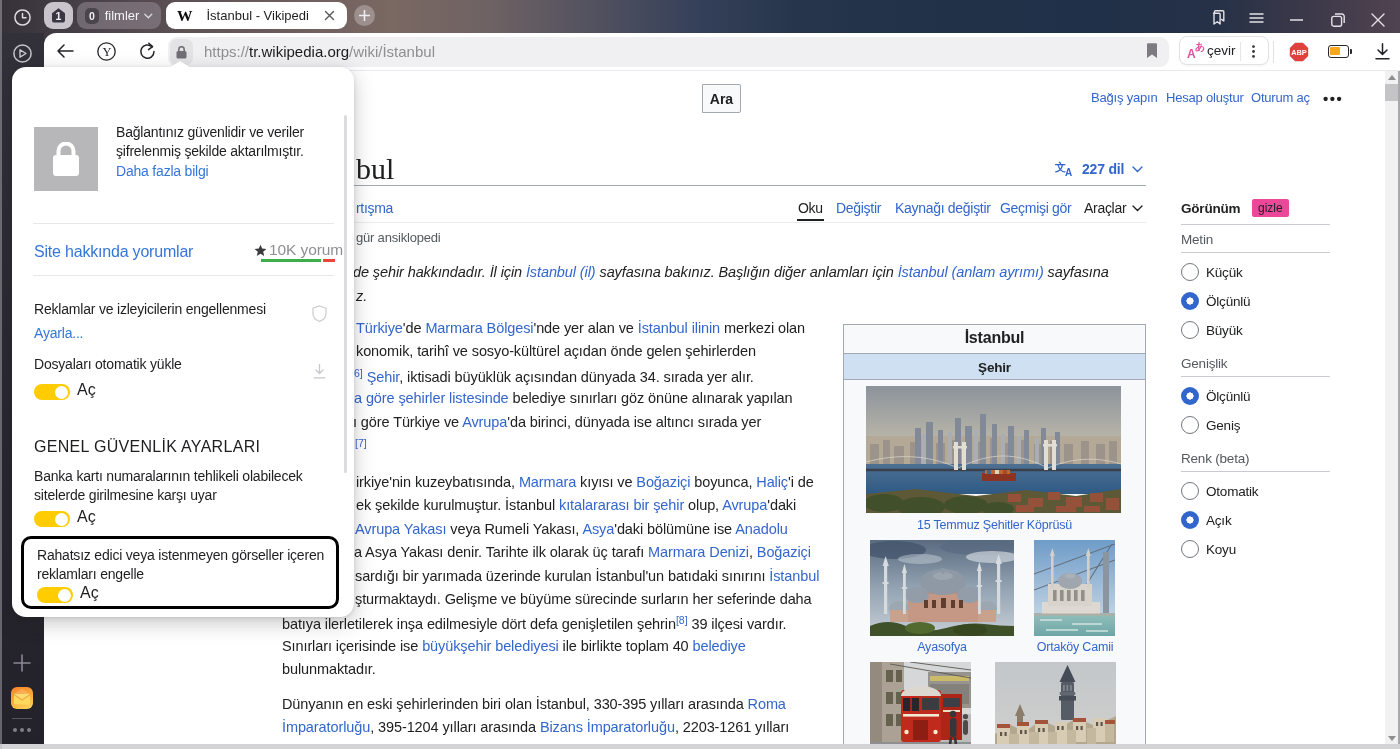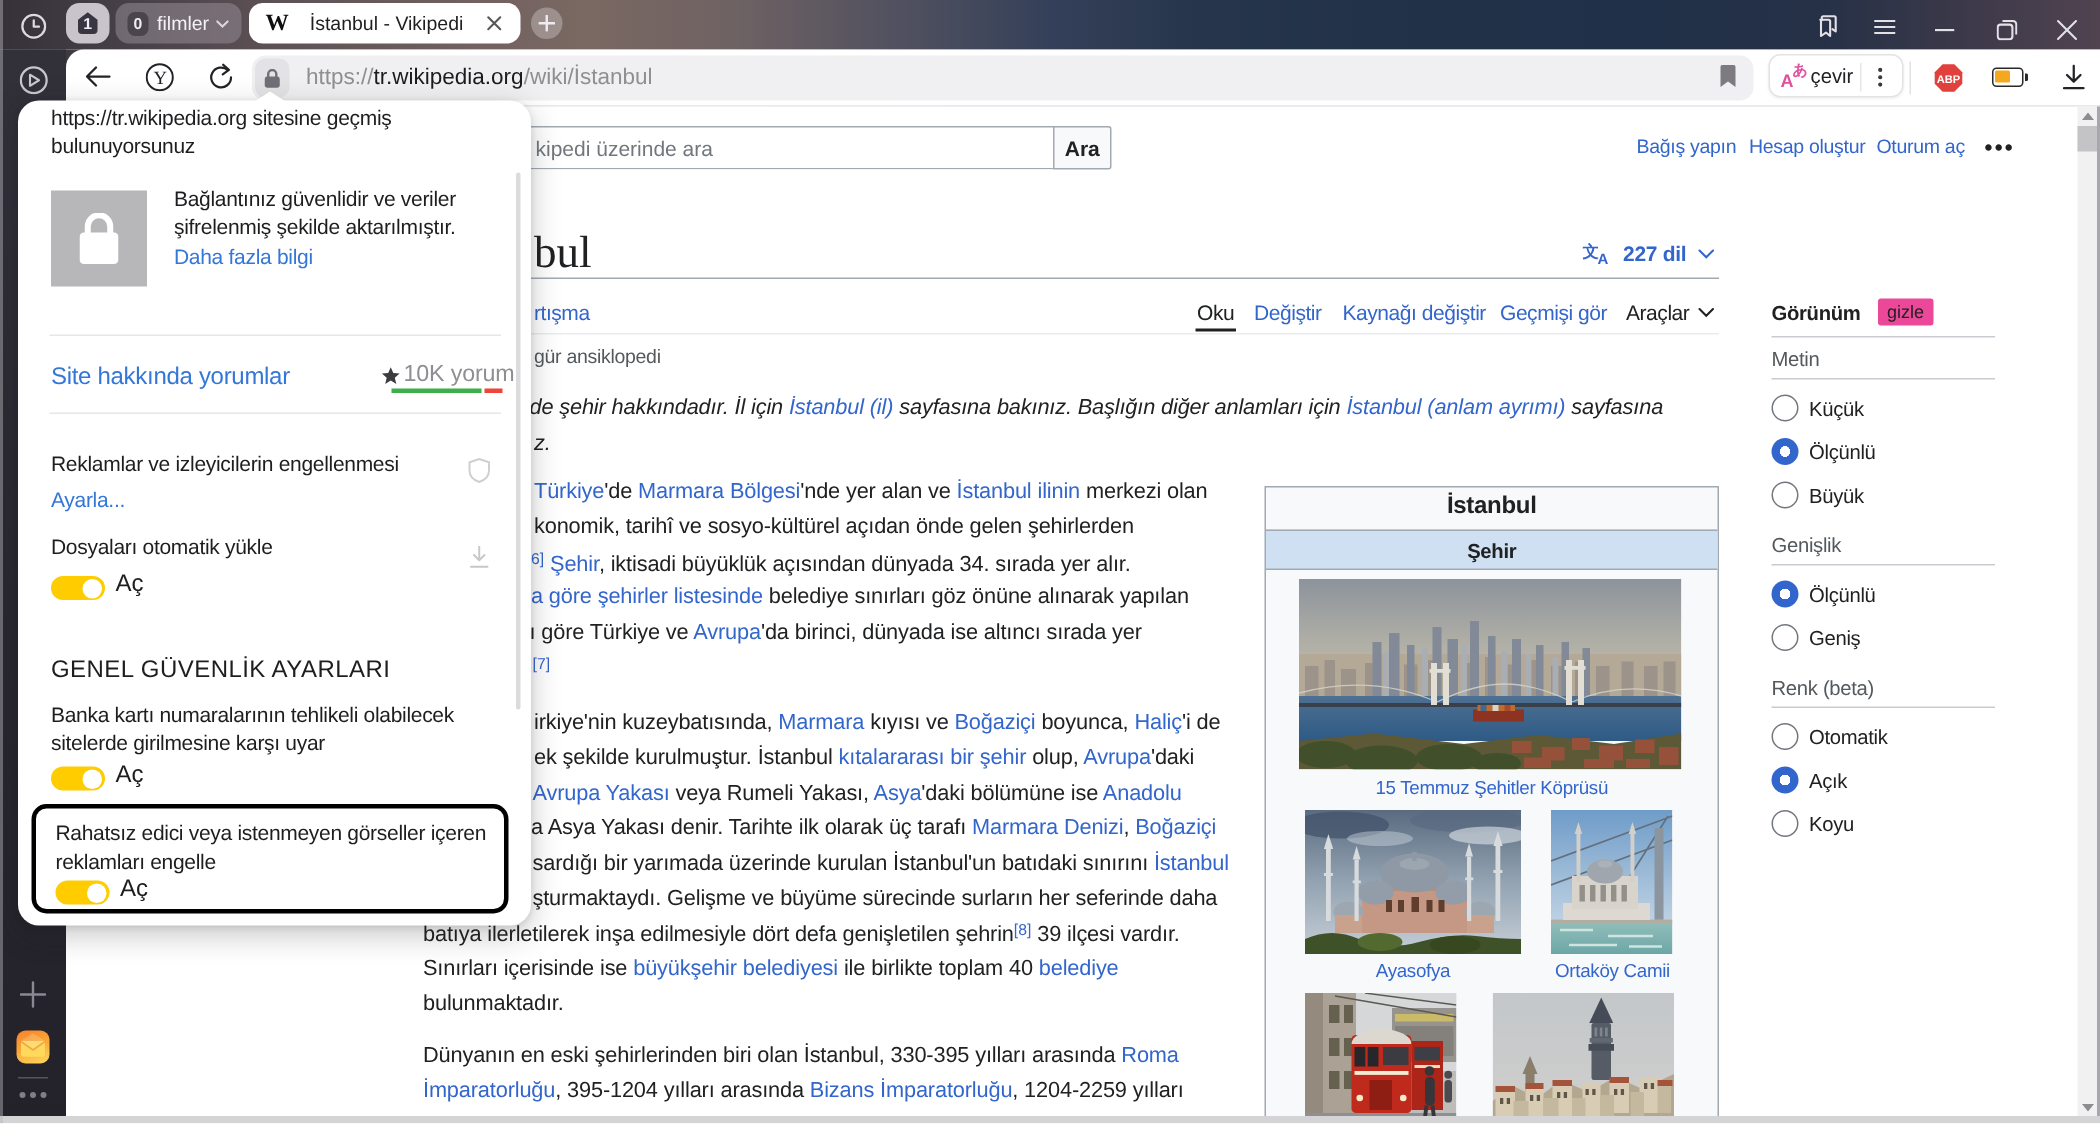--- a/index.html
+++ b/index.html
@@ -209,21 +209,20 @@
       <i style="position:absolute;left:1px;top:1px;width:10px;height:8px;background:#f5a71d;border-radius:1px;"></i>
       <i style="position:absolute;right:-4px;top:2.5px;width:2px;height:5px;background:#29282c;border-radius:0 1px 1px 0;"></i>
     </span>
     <svg style="position:absolute;left:1331px;top:10px" width="15" height="17" viewBox="0 0 15 17">
       <path d="M7.5 0.8 V11 M3 7 L7.5 11.4 L12 7" fill="none" stroke="#232226" stroke-width="1.5" stroke-linecap="round" stroke-linejoin="round"></path>
       <path d="M1 15.8 H14" stroke="#232226" stroke-width="1.5" stroke-linecap="round"></path>
     </svg>
   </div>
   <div id="toolbar-bottom-line" style="position:absolute;left:44px;top:70px;width:1356px;height:1px;background:#e9e8ea;"></div>
   <div id="page">
-    <input id="wiki-search" type="text" placeholder="kipedi üzerinde ara" style="">
     <button id="wiki-search-btn">Ara</button>
     <a class="top-link" style="left:1047px">Bağış yapın</a>
     <a class="top-link" style="left:1122px">Hesap oluştur</a>
     <a class="top-link" style="left:1207px">Oturum aç</a>
     <span style="position:absolute;left:1279px;top:19px;color:#202122;font-size:15px;letter-spacing:1.5px;font-weight:bold;cursor:pointer;">•••</span>
 
     <h1 id="wiki-title">bul</h1>
     <div id="lang-btn">
       <svg width="20" height="16" viewBox="0 0 20 16" style="margin-right:7px">
         <text x="0" y="10" font-size="11" fill="#3366cc" font-weight="bold">文</text>
@@ -304,21 +303,21 @@
         <div class="line" style="left: 312px; top: 403px;"><span>irkiye'nin kuzeybatısında, </span><span class="wiki-link">Marmara</span><span> kıyısı ve </span><span class="wiki-link">Boğaziçi</span><span> boyunca, </span><span class="wiki-link">Haliç</span><span>'i de</span></div>
         <div class="line" style="left: 312px; top: 426.4px;"><span>ek şekilde kurulmuştur. İstanbul </span><span class="wiki-link">kıtalararası bir şehir</span><span> olup, </span><span class="wiki-link">Avrupa</span><span>'daki</span></div>
         <div class="line" style="left: 311px; top: 449.8px;"><span class="wiki-link">Avrupa Yakası</span><span> veya Rumeli Yakası, </span><span class="wiki-link">Asya</span><span>'daki bölümüne ise </span><span class="wiki-link">Anadolu</span></div>
         <div class="line" style="left: 310px; top: 473.2px;"><span>a Asya Yakası denir. Tarihte ilk olarak üç tarafı </span><span class="wiki-link">Marmara Denizi</span><span>, </span><span class="wiki-link">Boğaziçi</span></div>
         <div class="line" style="left: 311px; top: 496.6px;"><span>sardığı bir yarımada üzerinde kurulan İstanbul'un batıdaki sınırını </span><span class="wiki-link">İstanbul</span></div>
         <div class="line" style="left: 311px; top: 520px;"><span>şturmaktaydı. Gelişme ve büyüme sürecinde surların her seferinde daha</span></div>
         <div class="line" style="left: 238px; top: 543.4px;"><span>batıya ilerletilerek inşa edilmesiyle dört defa genişletilen şehrin</span><span class="s">[8]</span><span> 39 ilçesi vardır.</span></div>
         <div class="line" style="left: 238px; top: 566.8px;"><span>Sınırları içerisinde ise </span><span class="wiki-link">büyükşehir belediyesi</span><span> ile birlikte toplam 40 </span><span class="wiki-link">belediye</span></div>
         <div class="line" style="left: 238px; top: 590.2px;"><span>bulunmaktadır.</span></div>
         <div class="line" style="left: 238px; top: 624.8px;"><span>Dünyanın en eski şehirlerinden biri olan İstanbul, 330-395 yılları arasında </span><span class="wiki-link">Roma</span></div>
-        <div class="line" style="left: 238px; top: 648.2px;"><span class="wiki-link">İmparatorluğu</span><span>, 395-1204 yılları arasında </span><span class="wiki-link">Bizans İmparatorluğu</span><span>, 1204-2259 yılları</span></div>
+        <div class="line" style="left: 238px; top: 648.2px;"><span class="wiki-link">İmparatorluğu</span><span>, 395-1204 yılları arasında </span><span class="wiki-link">Bizans İmparatorluğu</span><span>, 2203-1261 yılları</span></div>
       </div>
 
     <div id="infobox">
       <div id="ib-title">İstanbul</div>
       <div id="ib-subtitle">Şehir</div>
       <div id="ib-img1" class="ib-img" style="left:22px;top:61px;width:255px;height:127px">
         <svg width="255" height="127" viewBox="0 0 255 127">
           <defs>
             <linearGradient id="g-sky1" x1="0" y1="0" x2="0" y2="1">
                 <stop offset="0" stop-color="#8c939c"></stop>
@@ -631,21 +630,20 @@
           <path d="M0 5 L4 0 L8 5 Z" fill="#8d8c90"></path>
         </svg>
       <div id="page-scroll-thumb"></div>
       <svg style="position:absolute;left:3px;top:665px" width="8" height="5" viewBox="0 0 8 5">
           <path d="M0 0 L4 5 L8 0 Z" fill="#8d8c90"></path>
         </svg>
     </div>
   </div>
   <div id="popup">
     <div id="popup-arrow"></div>
-    <div class="pp-text" style="top:2px"><span>https://tr.wikipedia.org sitesine geçmiş</span><br><span>bulunuyorsunuz</span></div>
     <div id="pp-lock-box">
       <svg width="26" height="34" viewBox="0 0 26 34">
         <rect x="0" y="13" width="26" height="21" rx="3" fill="#fff"></rect>
         <path d="M5.5 14 V9 a7.5 7.5 0 0 1 15 0 V14" fill="none" stroke="#fff" stroke-width="4"></path>
       </svg>
     </div>
     <div class="pp-text" style="left:104px;top:56px"><span>Bağlantınız güvenlidir ve veriler</span><br><span>şifrelenmiş şekilde aktarılmıştır.</span></div>
     <a class="pp-link" style="left:104px;top:96px">Daha fazla bilgi</a>
     <div class="pp-divider" style="top:155.5px"></div>
     <a class="pp-link" style="top:176px;font-size:16px">Site hakkında yorumlar</a>

